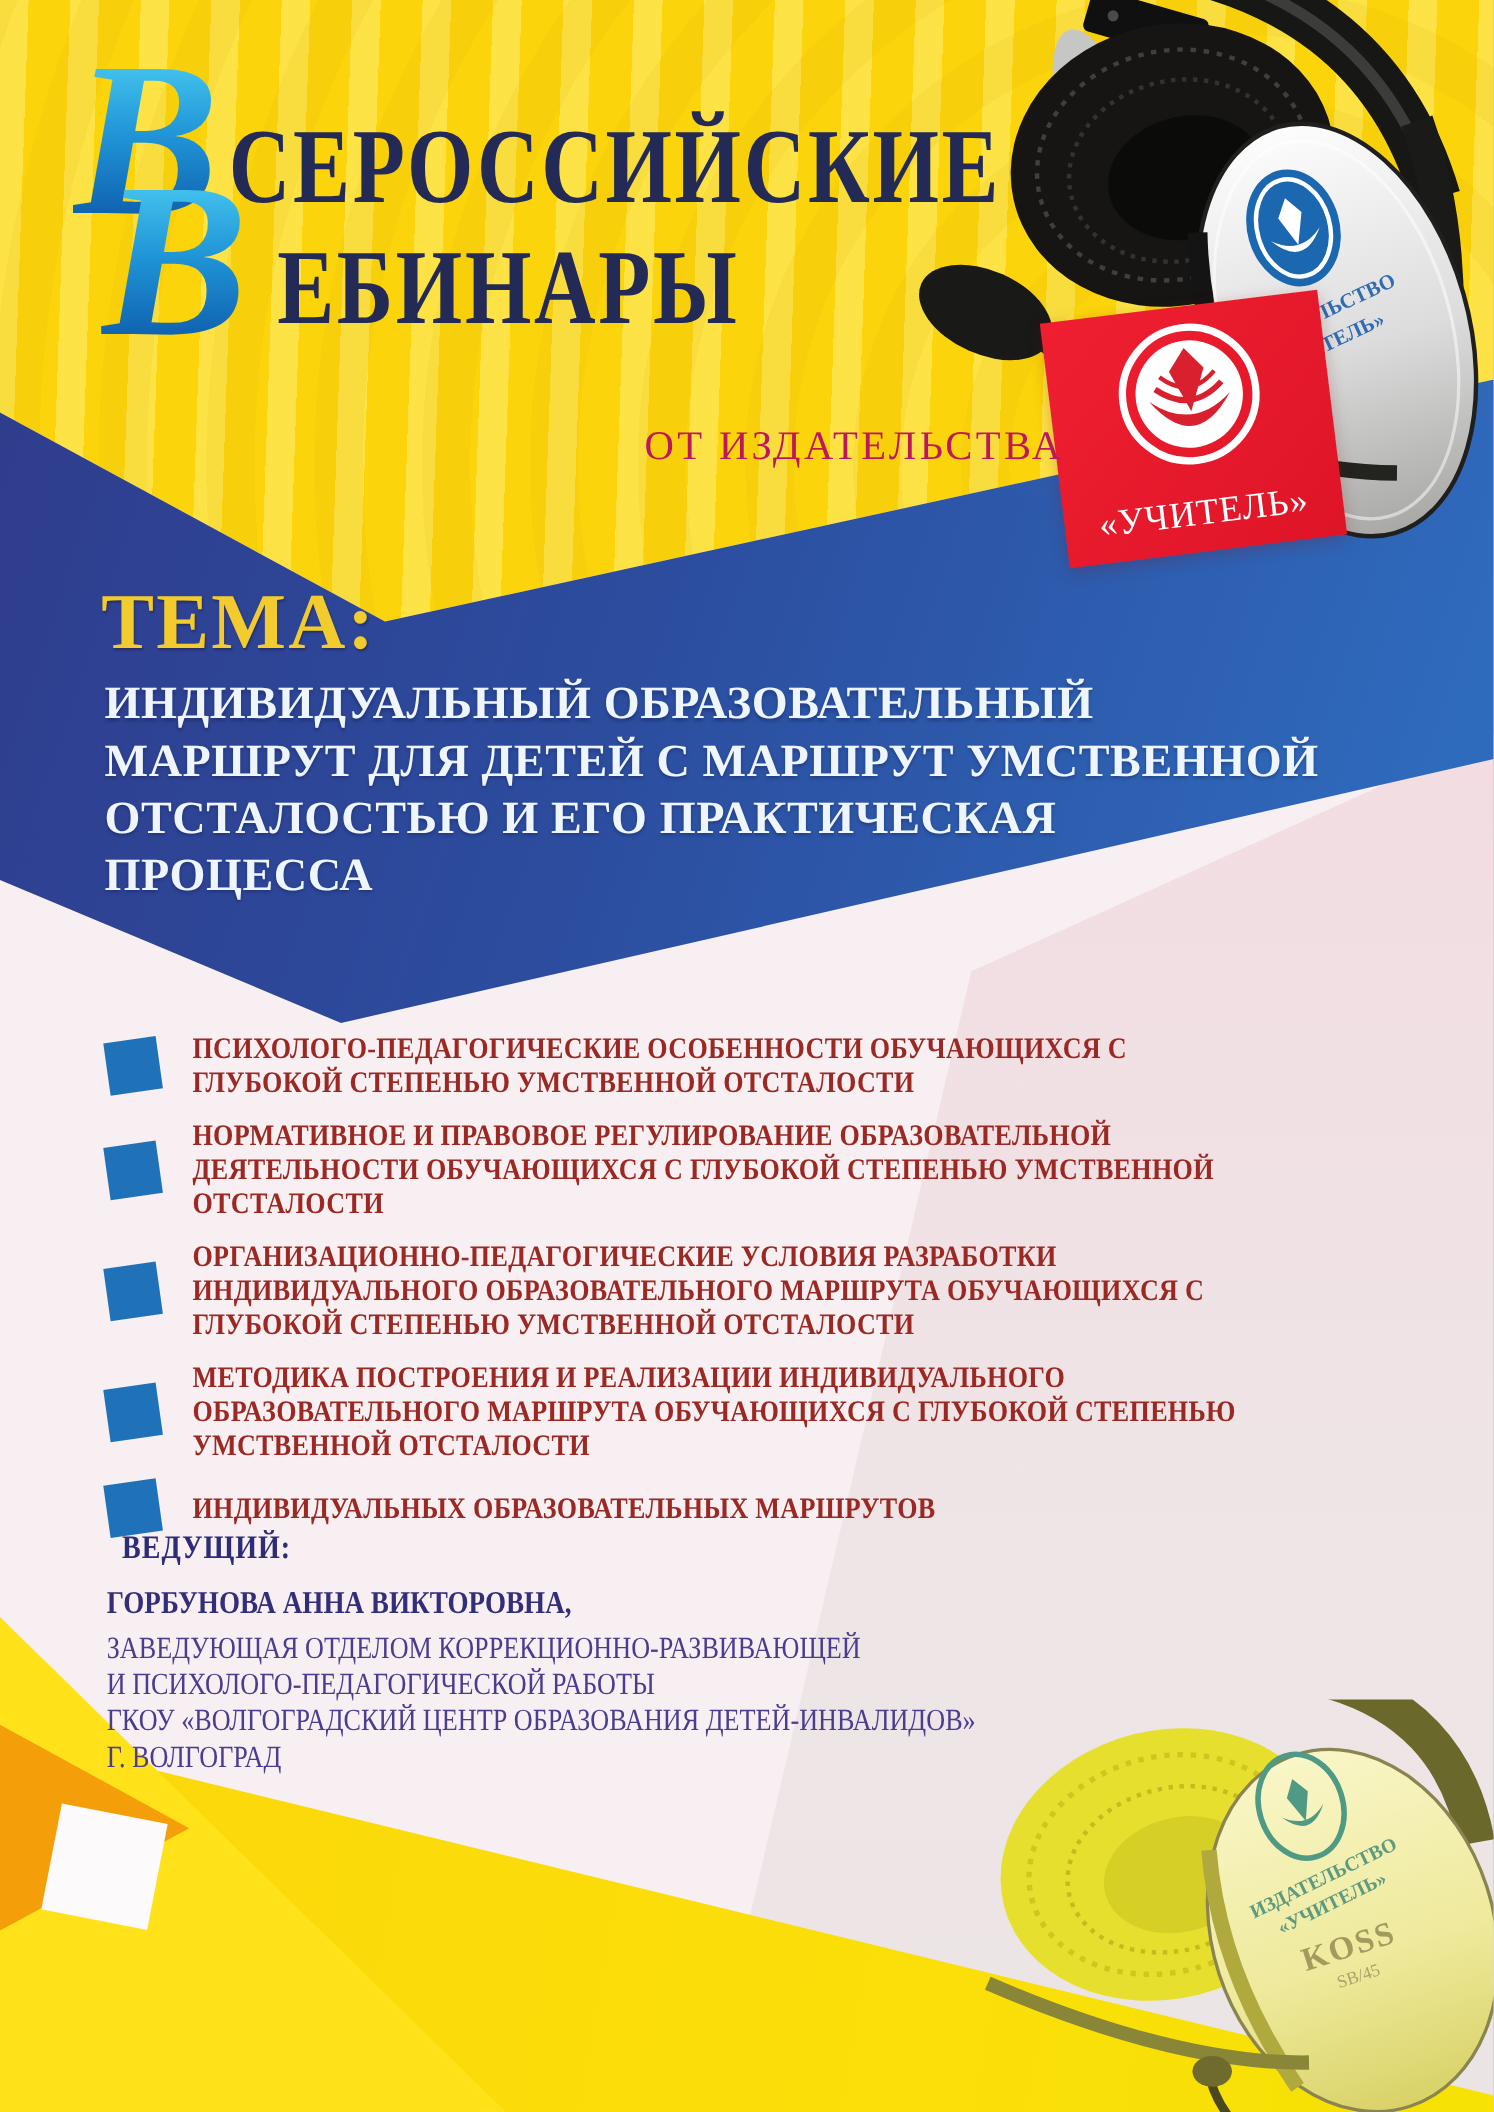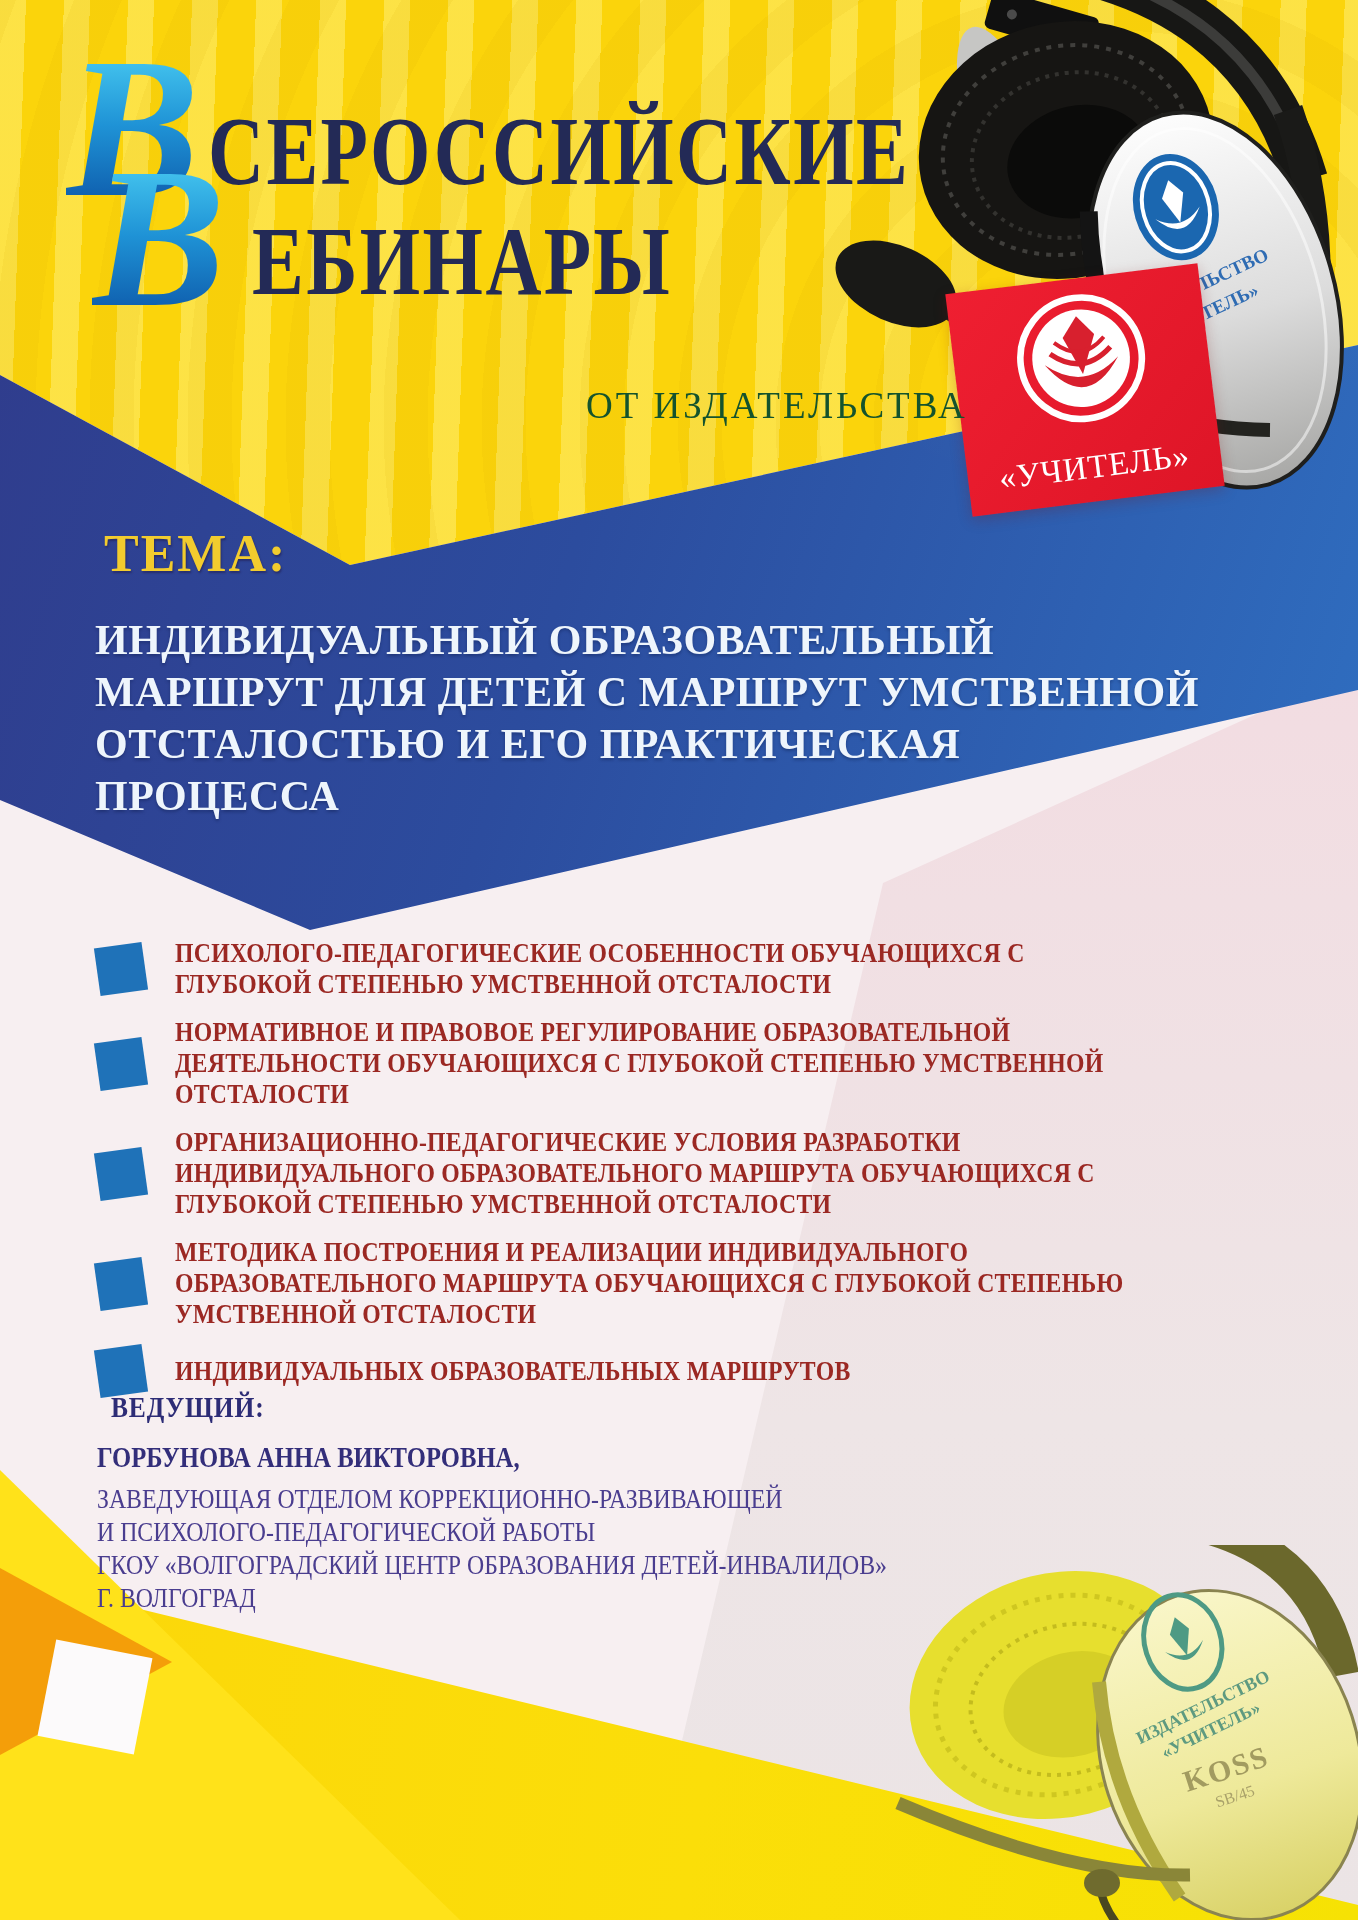--- a/index.html
+++ b/index.html
@@ -52,37 +52,37 @@
   }
   .bigB.b1{left:66px;top:48px;font-size:200px;}
   .bigB.b2{left:92px;top:158px;font-size:200px;}
   .title-caps{
     position:absolute;font-weight:700;color:#232a56;letter-spacing:3px;
     font-size:97px;transform:scaleX(.80);transform-origin:0 0;white-space:nowrap;
   }
   .caps1{left:208px;top:96px;}
   .caps2{left:252px;top:206px;}
   .from-publisher{
-    position:absolute;left:586px;top:384px;font-size:37px;color:#14532d;
+    position:absolute;left:586px;top:384px;font-size:37px;color:#be185d;
     letter-spacing:3px;white-space:nowrap;
   }
   
   .logo-square{
     position:absolute;left:958px;top:278px;width:254px;height:224px;
     background:linear-gradient(135deg,#ef1f31 0%,#de1527 100%);
     transform:rotate(-7deg);box-shadow:0 4px 14px rgba(120,20,20,.25);
   }
   .logo-square svg{position:absolute;left:50%;top:14px;transform:translateX(-50%);}
   .logo-name{
     position:absolute;left:0;right:0;bottom:16px;text-align:center;
     color:#fff;font-size:33px;font-weight:400;letter-spacing:1px;white-space:nowrap;
   }
   
   .tema-label{
-    position:absolute;left:104px;top:524px;font-size:52px;font-weight:700;
+    position:absolute;left:92px;top:524px;font-size:72px;font-weight:700;
     color:#f2cc2e;letter-spacing:2px;text-shadow:1px 2px 2px rgba(30,20,60,.45);
   }
   .topic{
     position:absolute;left:95px;top:614px;width:1120px;color:#eef5fc;
     font-size:42px;font-weight:700;line-height:52px;letter-spacing:.5px;
     text-shadow:0 2px 3px rgba(10,20,60,.35);
   }
   
   .agenda{position:absolute;left:97px;top:938px;width:1160px;}
   .agenda-item{display:flex;align-items:center;margin-bottom:17px;}

